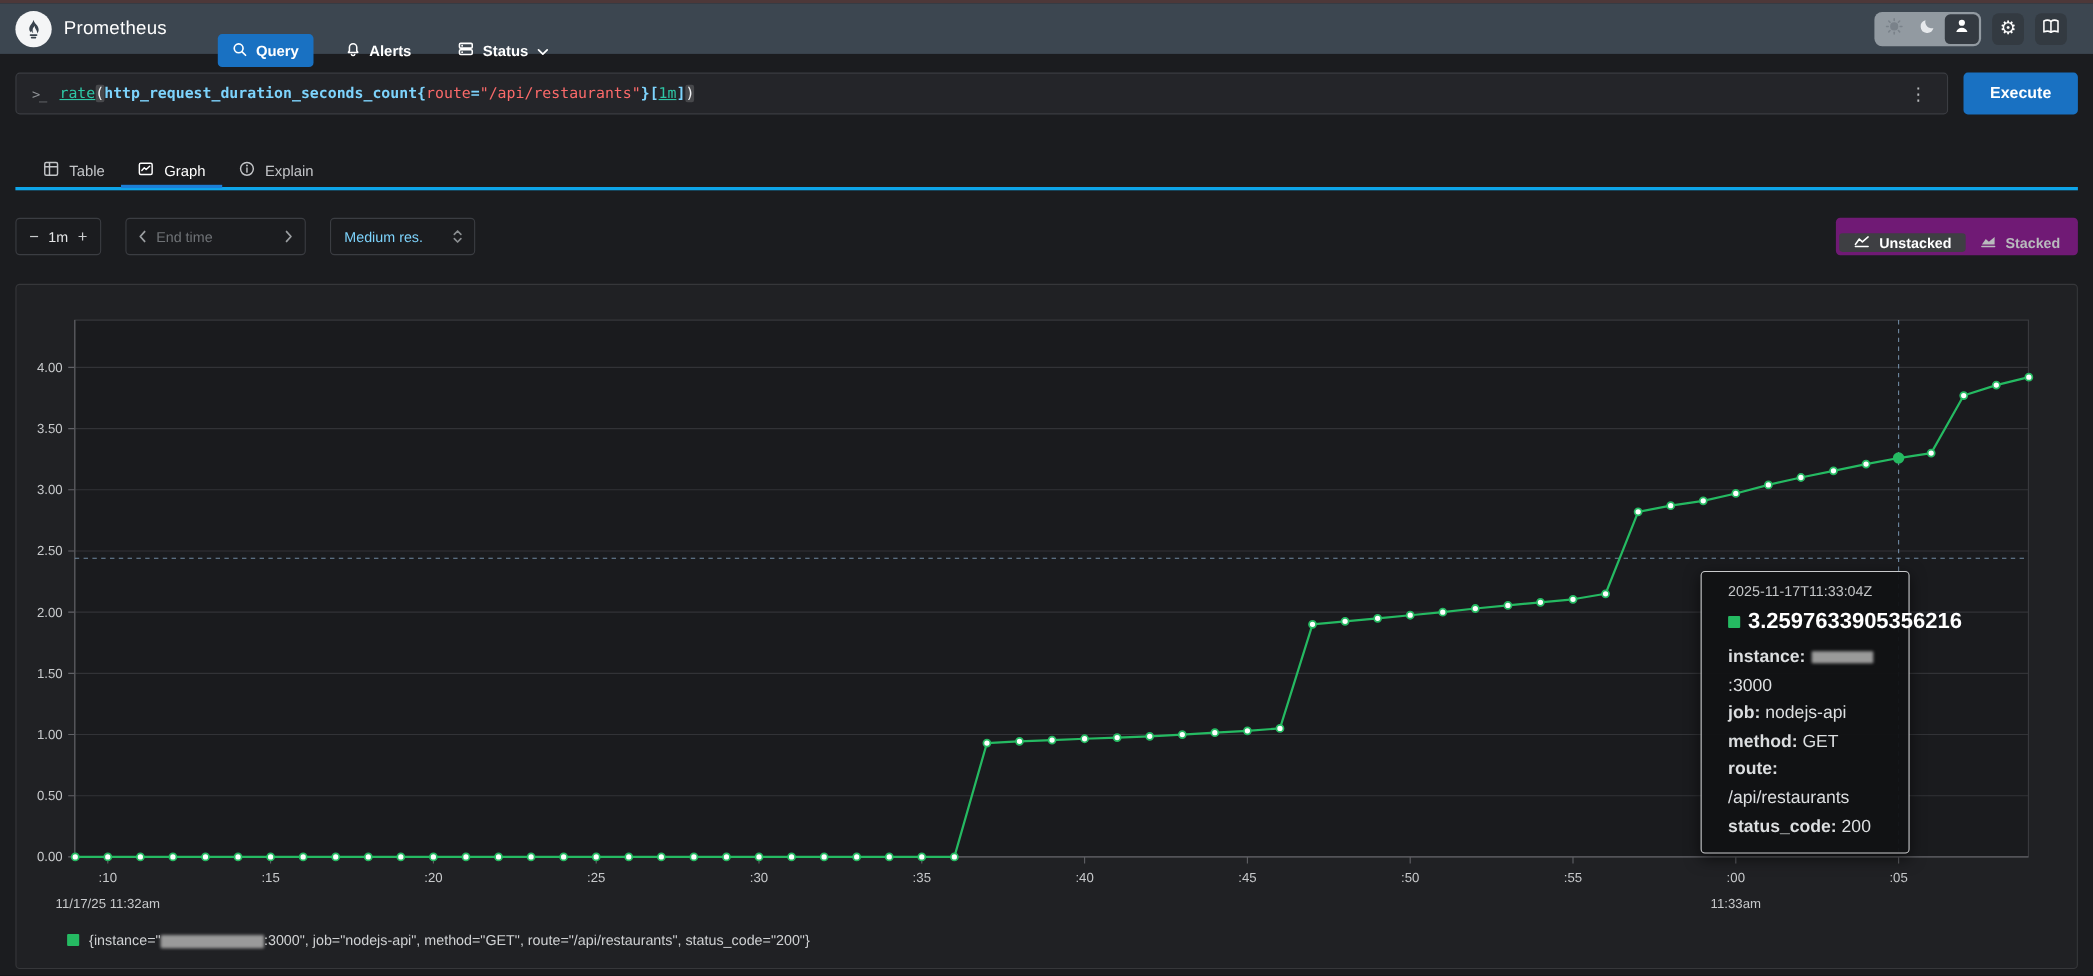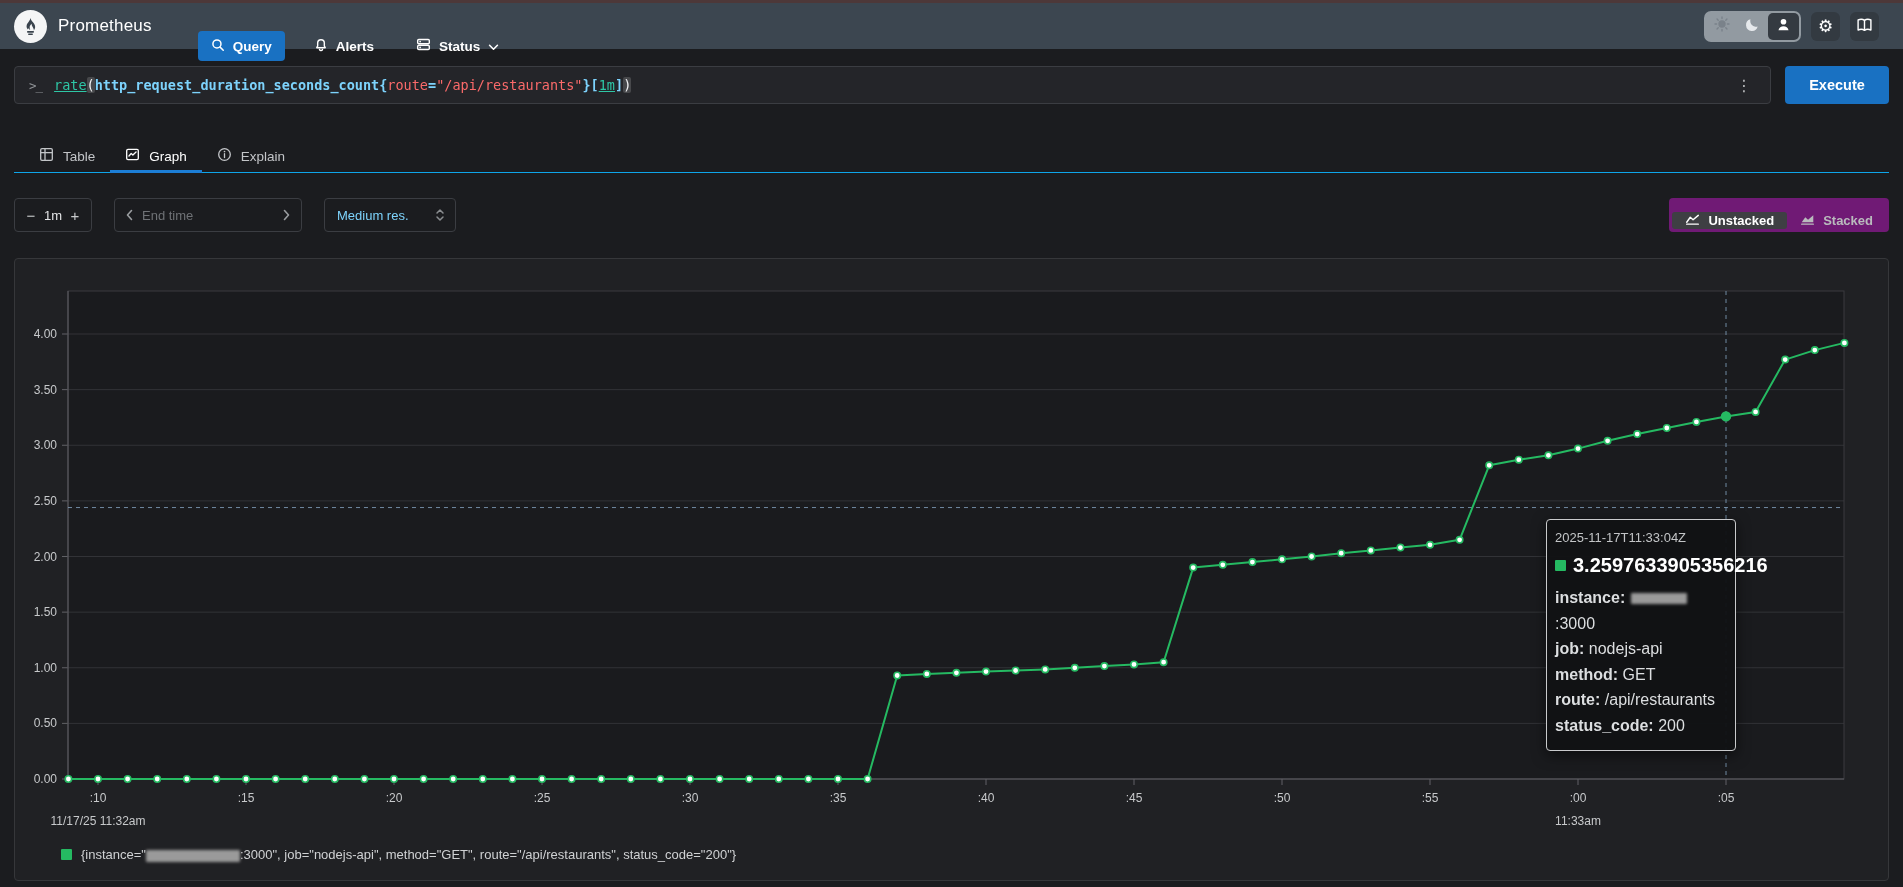--- a/index.html
+++ b/index.html
@@ -47,31 +47,31 @@
   .tk-function, .tk-duration{ color:#2ec7a6;text-decoration:underline; }
   .tk-label, .tk-string{ color:#fb6a6a; }
   .tk-metric, .tk-punct{ color:#7dd3fc;font-weight:bold; }
   .tk-bracket-match{ color:#f2f3f5; background:rgba(255,255,255,.16); border-radius:2px; }
   .kebab{ color:#b6b8ba; font-size:16px; cursor:pointer; padding:0 4px; font-family:"DejaVu Sans",sans-serif; }
   .execute-btn{
     width:104px; height:38px; background:#1971c2; border:none; border-radius:4px;
     color:#fff; font-size:14.5px; font-weight:700; cursor:pointer; font-family:inherit;
   }
   
-  .tabs{ position:absolute; top:140px; left:14px; width:1875px; height:33px; display:flex; border-bottom:1px solid #0ea5e9; padding-left:10px; }
+  .tabs{ position:absolute; top:140px; left:14px; width:1875px; height:33px; display:flex; border-bottom:3px solid #0ea5e9; padding-left:10px; }
   .tab{ display:flex; align-items:center; gap:9px; padding:0 15px; font-size:13.5px; color:#c3c5c8; cursor:pointer; position:relative; }
   .tab.active{ color:#fff; }
   .tab.active::after{ content:""; position:absolute; left:0; right:0; bottom:-1px; height:3px; background:#1c7ed6; }
   
   .chart-toolbar{ position:absolute; top:198px; left:14px; width:1875px; height:34px; display:flex; align-items:center; gap:22px; }
   .ctl{ border:1px solid #3b3d42; border-radius:4px; height:34px; display:flex; align-items:center; background:transparent; }
   .range-box{ width:78px; justify-content:space-between; padding:0 4px; }
   .step-btn{ width:24px; text-align:center; color:#c9cbcd; font-size:15px; cursor:pointer; background:none; border:none; font-family:inherit; }
   .range-val{ font-size:13px; color:#e4e5e7; }
-  .endtime-box{ width:188px; padding:0 10px; gap:8px; cursor:pointer; }
+  .endtime-box{ width:164px; padding:0 10px; gap:8px; cursor:pointer; }
   .chev{ color:#9a9da0; display:flex; }
   .endtime-ph{ flex:1; font-size:13px; color:#6f7276; text-align:left; }
   .res-box{ width:132px; padding:0 10px 0 12px; cursor:pointer; }
   .res-val{ flex:1; font-size:13px; color:#7dd3fc; text-align:left; }
   .seg-ctl{ margin-left:auto; background:#701a75; border-radius:4px; padding:3px; display:flex; height:34px;align-items:flex-end; }
   .seg-btn{ display:flex; align-items:center; gap:8px; padding:0 13px; border-radius:3px; font-size:13px; font-weight:700; color:#b9bbbd; cursor:pointer; border:none; background:transparent; font-family:inherit; }
   .seg-btn.active{ background:#3e3f43; color:#fff; }
   
   .panel{
     position:absolute; top:258px; left:14px; width:1875px; height:623px;
@@ -81,21 +81,21 @@
   .grid{ stroke:#323337; stroke-width:1; }
   .axisline{ stroke:#606166; stroke-width:1; }
   .plotborder{ stroke:#3a3b3f; stroke-width:1; }
   .plotbg{ fill:#1a1b1e; }
   .ylab,.xlab{ fill:#c7c9cb; font-size:12px; font-family:"Liberation Sans","DejaVu Sans",sans-serif; }
   .cross{ stroke:#7f9db9; stroke-width:1; stroke-dasharray:4 4; opacity:.85; }
   
   .tooltip{
     position:absolute; left:1531px; top:260px; width:190px;
     background:rgba(17,18,20,.96); border:1px solid #c9cacc; border-radius:4px;
-    padding:10px 12px 11px 8px; box-shadow:0 4px 14px rgba(0,0,0,.55);
+    padding:10px 12px 11px 24px; box-shadow:0 4px 14px rgba(0,0,0,.55);
   }
   .tt-ts{ font-size:13px; color:#c3c5c7; margin-bottom:9px; }
   .tt-val{ display:flex; align-items:center; gap:7px; margin-bottom:8px; font-size:20px; font-weight:700; color:#fff; }
   .swatch{ display:inline-block; width:11px; height:11px; background:#25ba62; border-radius:1px; flex:none; }
   .tt-row{ font-size:16px; color:#dcdee0; line-height:1.6; }
   .tt-row b{ font-weight:700; }
   .redact{ display:inline-block; background:#9a9a9a; filter:blur(1.5px); border-radius:1px; vertical-align:middle; }
   .tt-redact{ width:56px; height:11px; margin:0 1px; }
   
   .legend{ position:absolute; left:46px; top:588px; display:flex; align-items:center; gap:9px; font-size:13px; color:#cfd1d3; cursor:pointer; }

